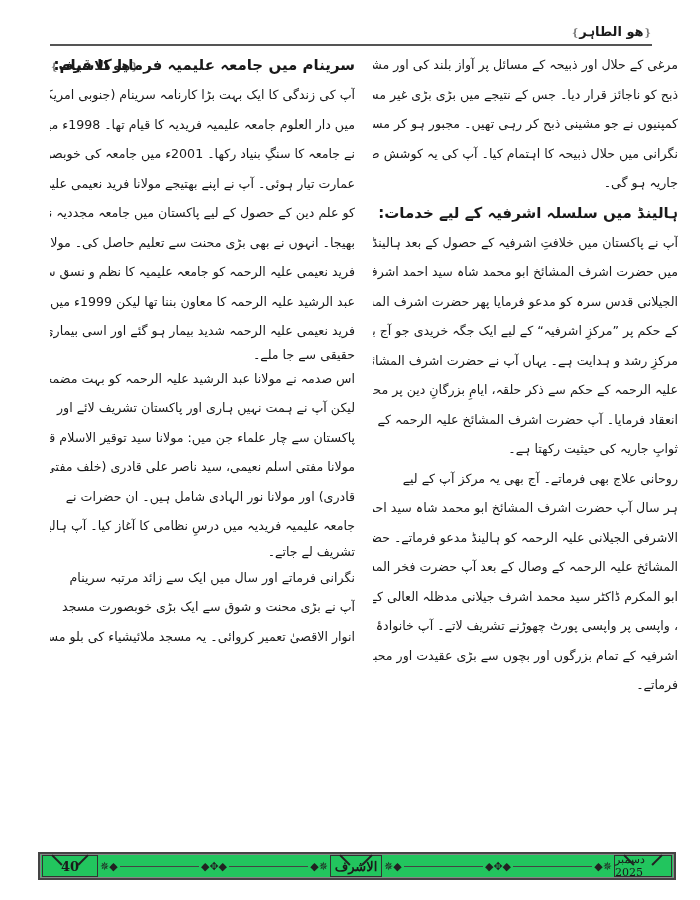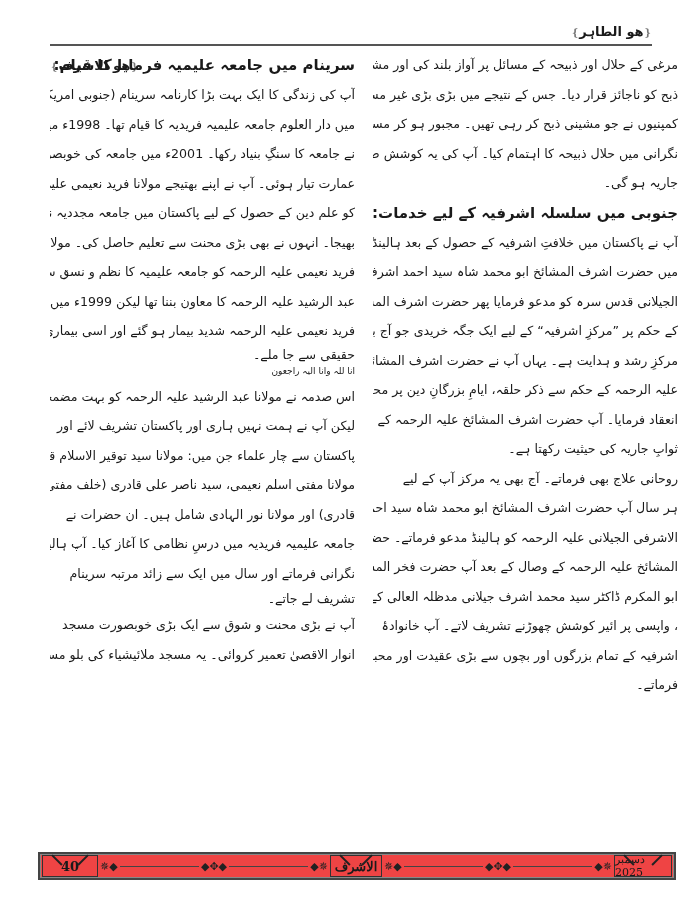--- a/index.html
+++ b/index.html
@@ -18,21 +18,21 @@
 
   .para { font-family: "DejaVu Sans", sans-serif; font-size: 12.6px; line-height: 29.5px;
           text-align: justify; text-align-last: right; margin: 0; white-space: normal; }
   .para .line { display: block; height: 29.5px; white-space: nowrap; overflow: hidden; }
   .heading { font-weight: bold; font-size: 15px; line-height: 30px; height: 30px; margin: 0; white-space: nowrap; }
   .small { font-size: 9px; }
   .center { text-align: center; }
 
   .footer { position: absolute; left: 38px; right: 24px; top: 852px; height: 24px;
             border: 2px solid #444; box-shadow: 0 0 0 1px #888 inset; display: flex; direction: ltr;
-            align-items: center; background: #ef4444; }
+            align-items: center; background: #22c55e; }
   .f-box { position: relative; height: 20px; border: 1.5px solid #333; margin: 0 2px; display: flex;
            align-items: center; justify-content: center; font-family: "DejaVu Serif", serif; font-size: 13px; font-weight: bold; }
   .f-box::before { content: ""; position: absolute; left: 1px; top: 2px; width: 14px; height: 14px;
                    border-right: 2px solid #222; transform: rotate(-45deg); transform-origin: center; }
   .f-box::after { content: ""; position: absolute; right: 1px; top: 2px; width: 14px; height: 14px;
                   border-left: 2px solid #222; transform: rotate(45deg); transform-origin: center; }
   .f-page { width: 54px; }
   .f-title { width: 50px; font-size: 13px; font-weight: bold; }
   .f-date { width: 56px; font-size: 11px; font-weight: normal; }
   .f-orn { flex: 1; display: flex; align-items: center; justify-content: space-around; font-size: 11px; color: #222; }
@@ -53,67 +53,66 @@
 <div class="columns">
 
   <div class="col col-right">
     <div class="para">
       <span class="line">مرغی کے حلال اور ذبیحہ کے مسائل پر آواز بلند کی اور مشینی</span>
       <span class="line">ذبح کو ناجائز قرار دیا۔ جس کے نتیجے میں بڑی بڑی غیر مسلم</span>
       <span class="line">کمپنیوں نے جو مشینی ذبح کر رہی تھیں۔ مجبور ہو کر مسلمانوں کی</span>
       <span class="line">نگرانی میں حلال ذبیحہ کا اہتمام کیا۔ آپ کی یہ کوشش صدقہ</span>
       <span class="line">جاریہ ہو گی۔</span>
     </div>
-    <h2 class="heading">جنوبی میں سلسلہ اشرفیہ کے لیے خدمات:</h2>
+    <h2 class="heading">ہالینڈ میں سلسلہ اشرفیہ کے لیے خدمات:</h2>
     <div class="para">
       <span class="line">آپ نے پاکستان میں خلافتِ اشرفیہ کے حصول کے بعد ہالینڈ</span>
       <span class="line">میں حضرت اشرف المشائخ ابو محمد شاہ سید احمد اشرف الاشرفی</span>
       <span class="line">الجیلانی قدس سرہ کو مدعو فرمایا پھر حضرت اشرف المشائخ علیہ الرحمہ</span>
       <span class="line">کے حکم پر ”مرکزِ اشرفیہ“ کے لیے ایک جگہ خریدی جو آج بھی</span>
       <span class="line">مرکزِ رشد و ہدایت ہے۔ یہاں آپ نے حضرت اشرف المشائخ</span>
       <span class="line">علیہ الرحمہ کے حکم سے ذکر حلقہ، ایامِ بزرگانِ دین پر محافل کا</span>
       <span class="line">انعقاد فرمایا۔ آپ حضرت اشرف المشائخ علیہ الرحمہ کے حکم سے</span>
       <span class="line">ثوابِ جاریہ کی حیثیت رکھتا ہے۔</span>
       <span class="line">روحانی علاج بھی فرماتے۔ آج بھی یہ مرکز آپ کے لیے</span>
     </div>
     <div class="para">
       <span class="line">ہر سال آپ حضرت اشرف المشائخ ابو محمد شاہ سید احمد اشرف</span>
       <span class="line">الاشرفی الجیلانی علیہ الرحمہ کو ہالینڈ مدعو فرماتے۔ حضرت اشرف</span>
       <span class="line">المشائخ علیہ الرحمہ کے وصال کے بعد آپ حضرت فخر المشائخ</span>
       <span class="line">ابو المکرم ڈاکٹر سید محمد اشرف جیلانی مدظلہ العالی کے میزبان رہتے</span>
-      <span class="line">، واپسی پر ائیر کوشش چھوڑنے تشریف لاتے۔ آپ خانوادۂ</span>
+      <span class="line">، واپسی پر واپسی پورٹ چھوڑنے تشریف لاتے۔ آپ خانوادۂ</span>
       <span class="line">اشرفیہ کے تمام بزرگوں اور بچوں سے بڑی عقیدت اور محبت</span>
       <span class="line">فرماتے۔</span>
     </div>
   </div>
 
   <div class="col col-left">
     <h2 class="heading">سرینام میں جامعہ علیمیہ فرمایا کا قیام:</h2>
     <div class="para">
       <span class="line">آپ کی زندگی کا ایک بہت بڑا کارنامہ سرینام (جنوبی امریکہ)</span>
       <span class="line">میں دار العلوم جامعہ علیمیہ فریدیہ کا قیام تھا۔ 1998ء میں آپ</span>
       <span class="line">نے جامعہ کا سنگِ بنیاد رکھا۔ 2001ء میں جامعہ کی خوبصورت</span>
       <span class="line">عمارت تیار ہوئی۔ آپ نے اپنے بھتیجے مولانا فرید نعیمی علیہ الرحمہ</span>
       <span class="line">کو علم دین کے حصول کے لیے پاکستان میں جامعہ مجددیہ نعیمیہ</span>
       <span class="line">بھیجا۔ انہوں نے بھی بڑی محنت سے تعلیم حاصل کی۔ مولانا</span>
       <span class="line">فرید نعیمی علیہ الرحمہ کو جامعہ علیمیہ کا نظم و نسق سنبھالنا تھا اور مولانا</span>
       <span class="line">عبد الرشید علیہ الرحمہ کا معاون بننا تھا لیکن 1999ء میں مولانا</span>
       <span class="line">فرید نعیمی علیہ الرحمہ شدید بیمار ہو گئے اور اسی بیماری میں خالق</span>
       <span class="line" style="height:18px;line-height:18px;">حقیقی سے جا ملے۔</span>
-      <span class="line center small" style="height:18px;line-height:14px;">انا للہ وانا الیہ راجعون</span>
     </div>
     <div class="para">
       <span class="line">اس صدمہ نے مولانا عبد الرشید علیہ الرحمہ کو بہت مضمحل کر دیا</span>
       <span class="line">لیکن آپ نے ہمت نہیں ہاری اور پاکستان تشریف لائے اور</span>
       <span class="line">پاکستان سے چار علماء جن میں: مولانا سید توقیر الاسلام قادری</span>
       <span class="line">مولانا مفتی اسلم نعیمی، سید ناصر علی قادری (خلف مفتی سید شجاعت علی</span>
       <span class="line">قادری) اور مولانا نور الہادی شامل ہیں۔ ان حضرات نے</span>
       <span class="line">جامعہ علیمیہ فریدیہ میں درسِ نظامی کا آغاز کیا۔ آپ ہالینڈ سے</span>
+      <span class="line" style="height:22px;line-height:22px;">تشریف لے جاتے۔</span>
       <span class="line">نگرانی فرماتے اور سال میں ایک سے زائد مرتبہ سرینام</span>
-      <span class="line" style="height:22px;line-height:22px;">تشریف لے جاتے۔</span>
     </div>
     <div class="para">
       <span class="line">آپ نے بڑی محنت و شوق سے ایک بڑی خوبصورت مسجد</span>
       <span class="line">انوار الاقصیٰ تعمیر کروائی۔ یہ مسجد ملائیشیاء کی بلو مسجد کی طرز پر تعمیر</span>
     </div>
   </div>
 </div>
 
 <div class="footer">
   <div class="f-box f-page">40</div>

